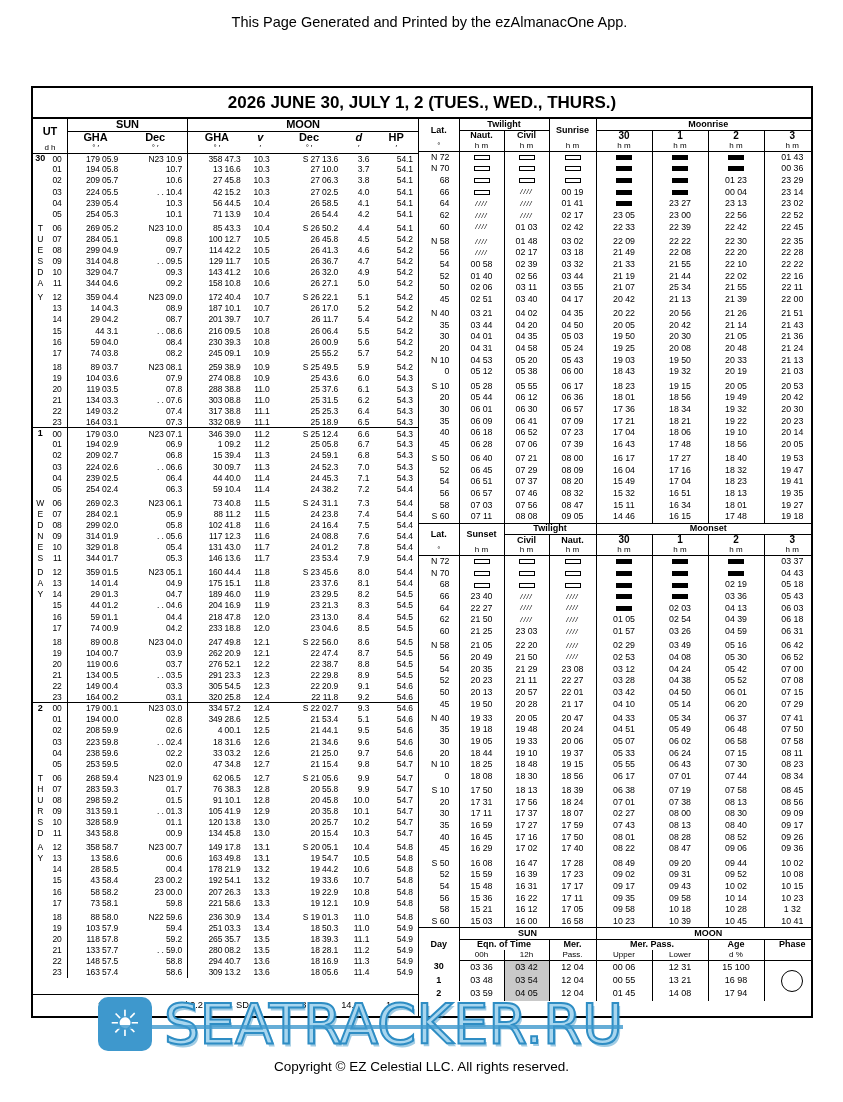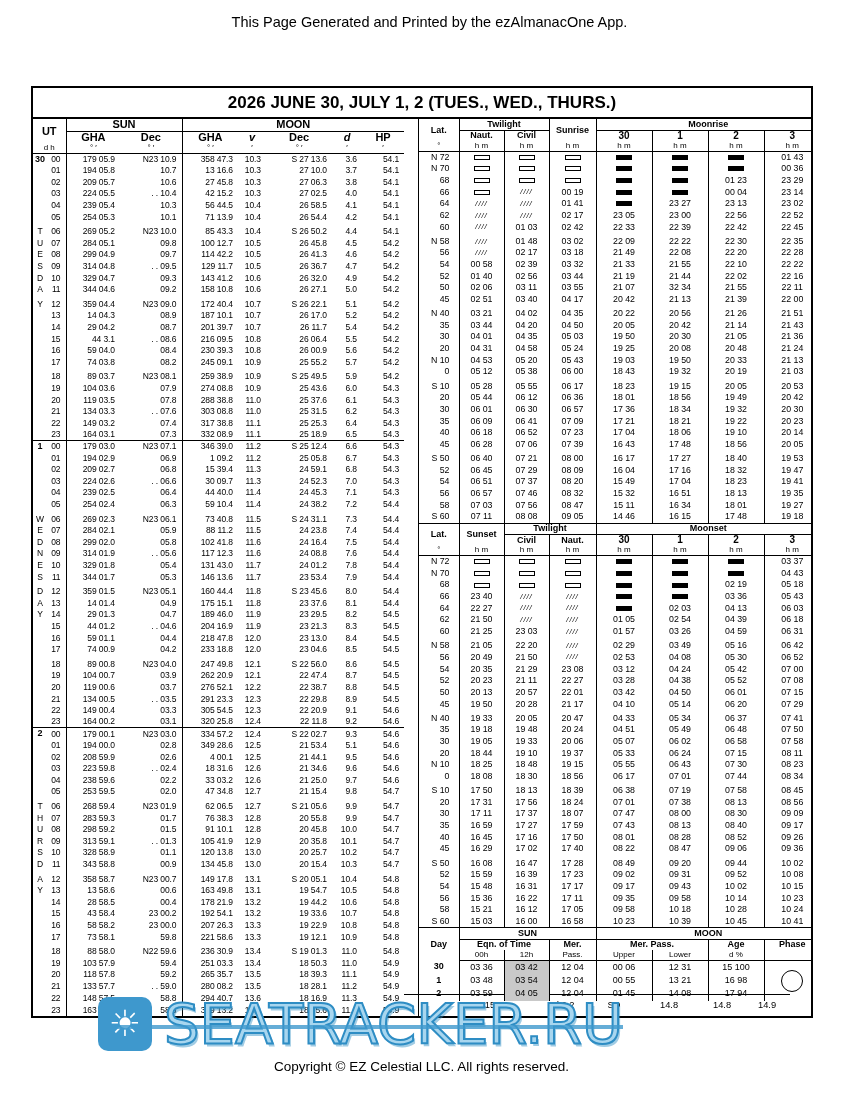--- a/index.html
+++ b/index.html
@@ -4,21 +4,21 @@
 <style>
 *{box-sizing:border-box}
 html,body{margin:0;padding:0}
 body{width:843px;height:1102px;position:relative;background:#fff;color:#000;
      font-family:"Liberation Sans",sans-serif;}
 .top-note{position:absolute;top:14px;left:8px;width:100%;text-align:center;font-size:14.5px}
 .almanac{position:absolute;left:31px;top:86px;width:782px;height:932px;border:2px solid #000;
          overflow:hidden;background:#fff}
 .title{font-size:17px;font-weight:bold;text-align:center;padding:5px 0 4px;border-bottom:2px solid #000}
 .content{display:flex;height:calc(100% - 31px)}
-.left-panel{width:386px;border-right:1.5px solid #000;display:flex;}
+.left-panel{width:386px;border-right:1.5px solid #000;display:flex;flex-direction:column}
 .right-panel{flex:1;display:flex;flex-direction:column}
 table{border-collapse:collapse;table-layout:fixed;width:100%}
 td,th{padding:0;white-space:nowrap;overflow:hidden;line-height:1}
 th{font-weight:bold;text-align:center}
 .bl{border-left:1px solid #000}
 .hb{border-bottom:1px solid #000}
 thead tr.units th{border-bottom:1.2px solid #000;font-weight:normal;font-size:8px;height:10px}
 
 .eph{font-size:8.5px;letter-spacing:-0.1px}
 .eph thead th{font-size:11px;height:12px}
@@ -1069,21 +1069,21 @@
               <td class="bl">21 44</td>
               <td class="bl">22 02</td>
               <td class="bl">22 16</td>
             </tr>
             <tr>
               <td class="lat">50</td>
               <td class="bl">02 06</td>
               <td class="bl">03 11</td>
               <td class="bl">03 55</td>
               <td class="bl">21 07</td>
-              <td class="bl">32 34</td>
+              <td class="bl">25 34</td>
               <td class="bl">21 55</td>
               <td class="bl">22 11</td>
             </tr>
             <tr>
               <td class="lat">45</td>
               <td class="bl">02 51</td>
               <td class="bl">03 40</td>
               <td class="bl">04 17</td>
               <td class="bl">20 42</td>
               <td class="bl">21 13</td>
@@ -1520,21 +1520,21 @@
                 <td class="bl">07 01</td>
                 <td class="bl">07 38</td>
                 <td class="bl">08 13</td>
                 <td class="bl">08 56</td>
               </tr>
               <tr>
                 <td class="lat">30</td>
                 <td class="bl">17 11</td>
                 <td class="bl">17 37</td>
                 <td class="bl">18 07</td>
-                <td class="bl">07 47</td>
+                <td class="bl">02 27</td>
                 <td class="bl">08 00</td>
                 <td class="bl">08 30</td>
                 <td class="bl">09 09</td>
               </tr>
               <tr>
                 <td class="lat">35</td>
                 <td class="bl">16 59</td>
                 <td class="bl">17 27</td>
                 <td class="bl">17 59</td>
                 <td class="bl">07 43</td>
@@ -1603,21 +1603,21 @@
                 <td class="bl">10 23</td>
               </tr>
               <tr>
                 <td class="lat">58</td>
                 <td class="bl">15 21</td>
                 <td class="bl">16 12</td>
                 <td class="bl">17 05</td>
                 <td class="bl">09 58</td>
                 <td class="bl">10 18</td>
                 <td class="bl">10 28</td>
-                <td class="bl">10 24</td>
+                <td class="bl">1 32</td>
               </tr>
               <tr>
                 <td class="lat">S 60</td>
                 <td class="bl">15 03</td>
                 <td class="bl">16 00</td>
                 <td class="bl">16 58</td>
                 <td class="bl">10 23</td>
                 <td class="bl">10 39</td>
                 <td class="bl">10 45</td>
                 <td class="bl">10 41</td>

